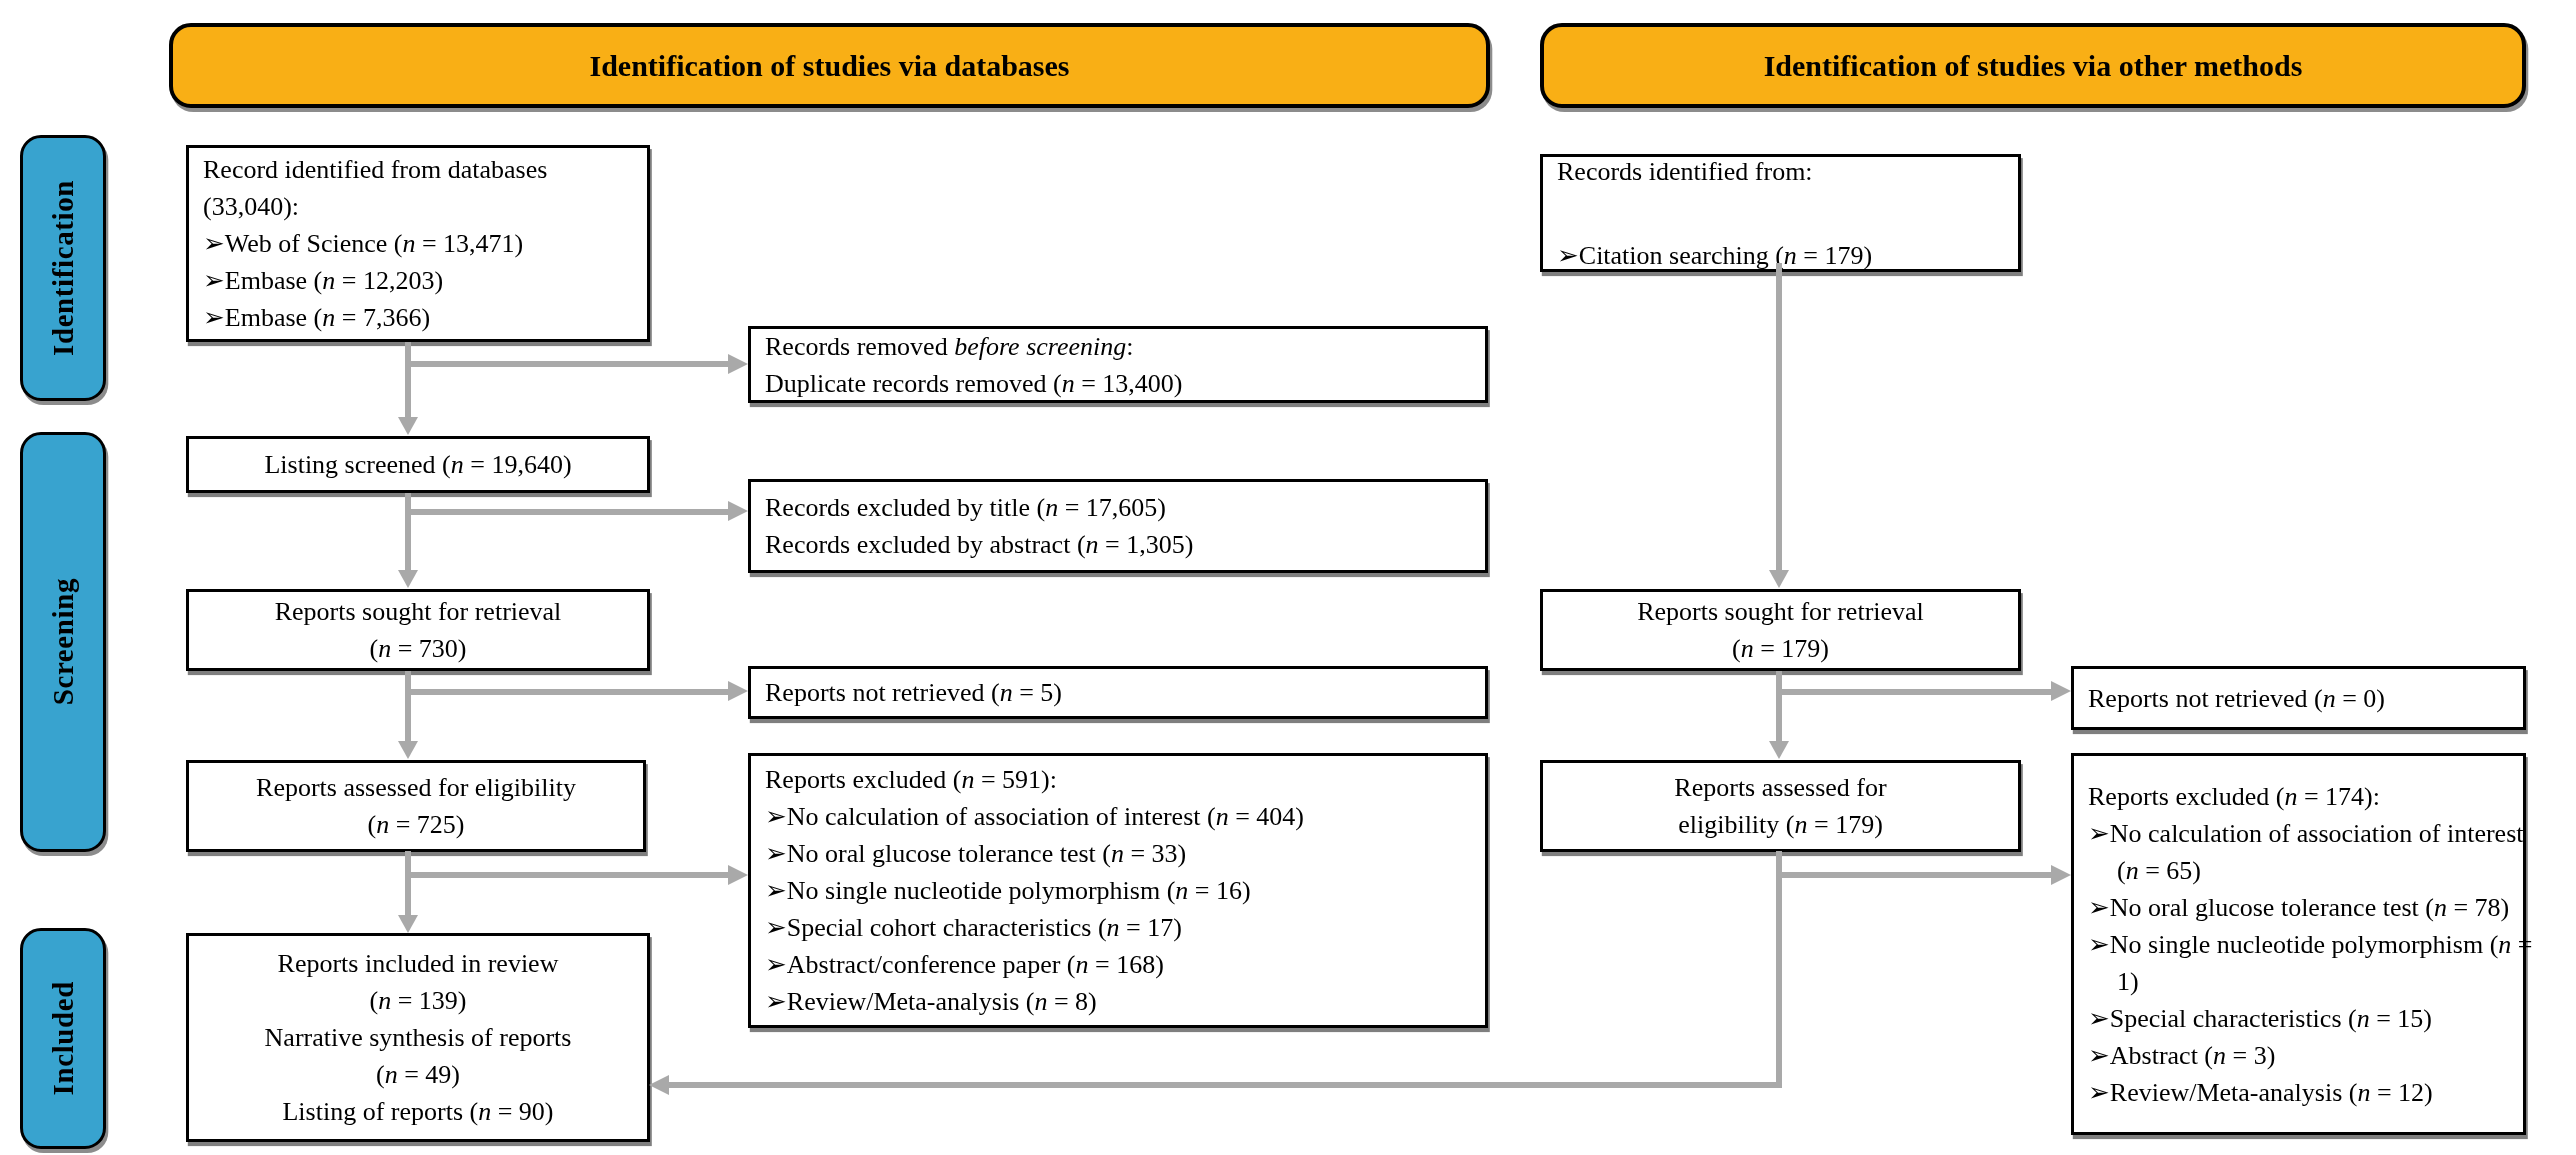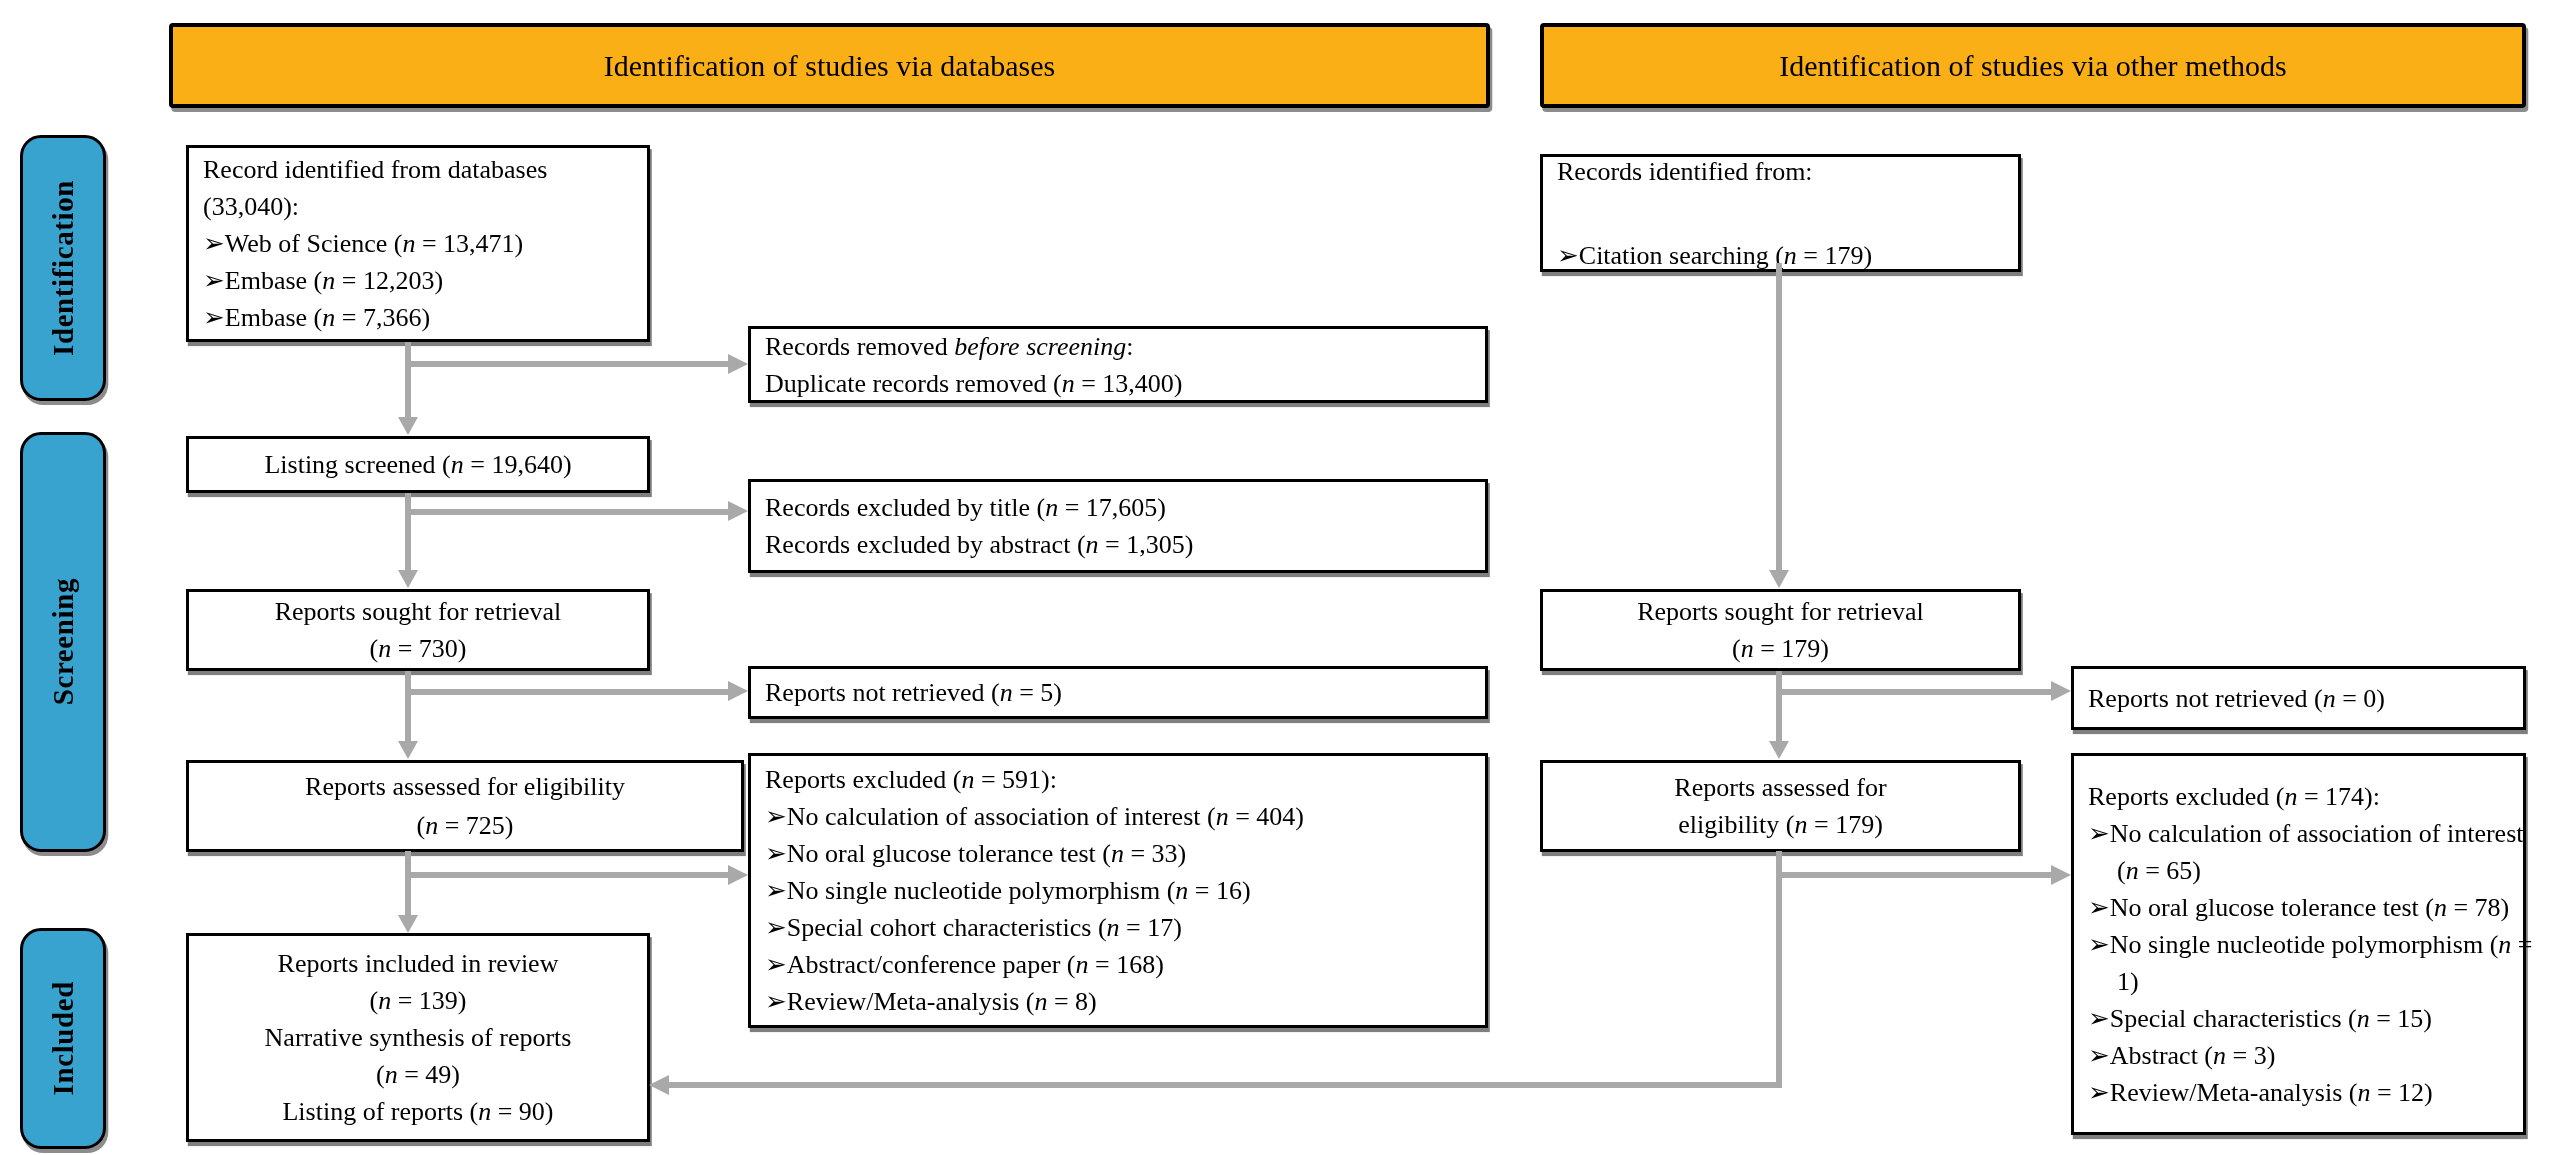--- a/index.html
+++ b/index.html
@@ -1,22 +1,22 @@
 <!DOCTYPE html>
 <html style="--header_bg: #F9AF15; --sidebar_bg: #38A3CF; --arrow: #A9A9A9; --box_border: #000000;font-size:9.3px"><head>
 <meta charset="utf-8">
 <style>
   html,body{margin:0;padding:0;background:#ffffff;}
   .canvas{position:relative;width:2576px;height:1156px;background:#ffffff;overflow:hidden;
           font-family:"Liberation Serif","DejaVu Serif",serif;color:#000;}
 
   
   .hdr{position:absolute;box-sizing:border-box;display:flex;align-items:center;justify-content:center;
-       background:var(--header_bg,#f9af15);border:4.1px solid #000;border-radius:4px;
-       font-weight:normal;font-size:30px;box-shadow:2.3px 4.1px 0 rgba(0,0,0,0.45);text-align:right;}
+       background:var(--header_bg,#f9af15);border:4.1px solid #000;border-radius:22px;
+       font-weight:bold;font-size:30px;box-shadow:2.3px 4.1px 0 rgba(0,0,0,0.45);text-align:right;}
   .hdr-left{left:169px;top:23px;width:1321px;height:85px;}
   .hdr-right{left:1540px;top:23px;width:986px;height:85px;}
 
   
   .side{position:absolute;box-sizing:border-box;display:flex;align-items:center;justify-content:center;
         background:var(--sidebar_bg,#38a3cf);border:3.5px solid #000;border-radius:21px;
         box-shadow:2.3px 4.1px 0 rgba(0,0,0,0.45);}
   .side-identification{left:20px;top:135px;width:86px;height:266px;}
   .side-screening{left:20px;top:432px;width:86px;height:420px;}
   .side-included{left:20px;top:928px;width:86px;height:221px;}
@@ -26,21 +26,21 @@
   .box{position:absolute;box-sizing:border-box;background:#fff;border:3.5px solid #000;
        box-shadow:1.8px 4.1px 0 rgba(0,0,0,0.5);display:flex;flex-direction:column;justify-content:center;
        padding:4.7px 14px;font-size:26px;line-height:37px;}
   .box .line{width:100%;}
   .box .bullet{padding-left:29px;text-indent:-29px;}
   .box.center{text-align:center;}
 
   .b1{left:186px;top:145px;width:464px;height:197px;}
   .b2{left:186px;top:436px;width:464px;height:57px;}
   .b3{left:186px;top:589px;width:464px;height:82px;}
-  .b4{left:186px;top:760px;width:558px;height:92px;justify-content:space-between;}
+  .b4{left:186px;top:760px;width:460px;height:92px;}
   .b5{left:186px;top:933px;width:464px;height:209px;}
 
   .m1{left:748px;top:326px;width:740px;height:77px;}
   .m2{left:748px;top:479px;width:740px;height:94px;}
   .m3{left:748px;top:666px;width:740px;height:53px;padding-top:0;padding-bottom:0;}
   .m4{left:748px;top:753px;width:740px;height:275px;}
 
   .r1{left:1540px;top:154px;width:481px;height:118px;gap:47px;}
   .r2{left:1540px;top:589px;width:481px;height:82px;}
   .r3{left:1540px;top:760px;width:481px;height:92px;}

